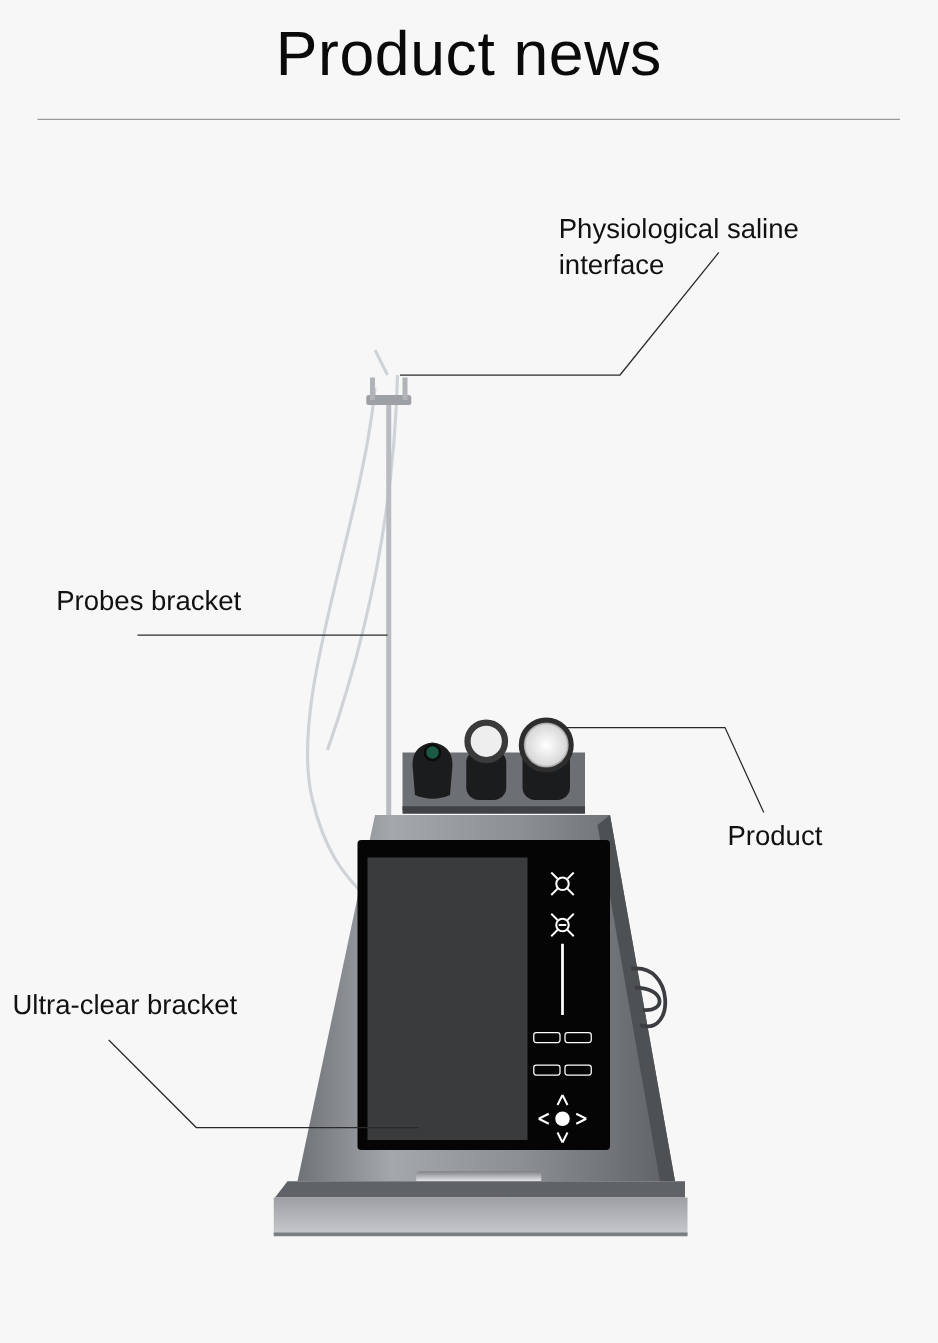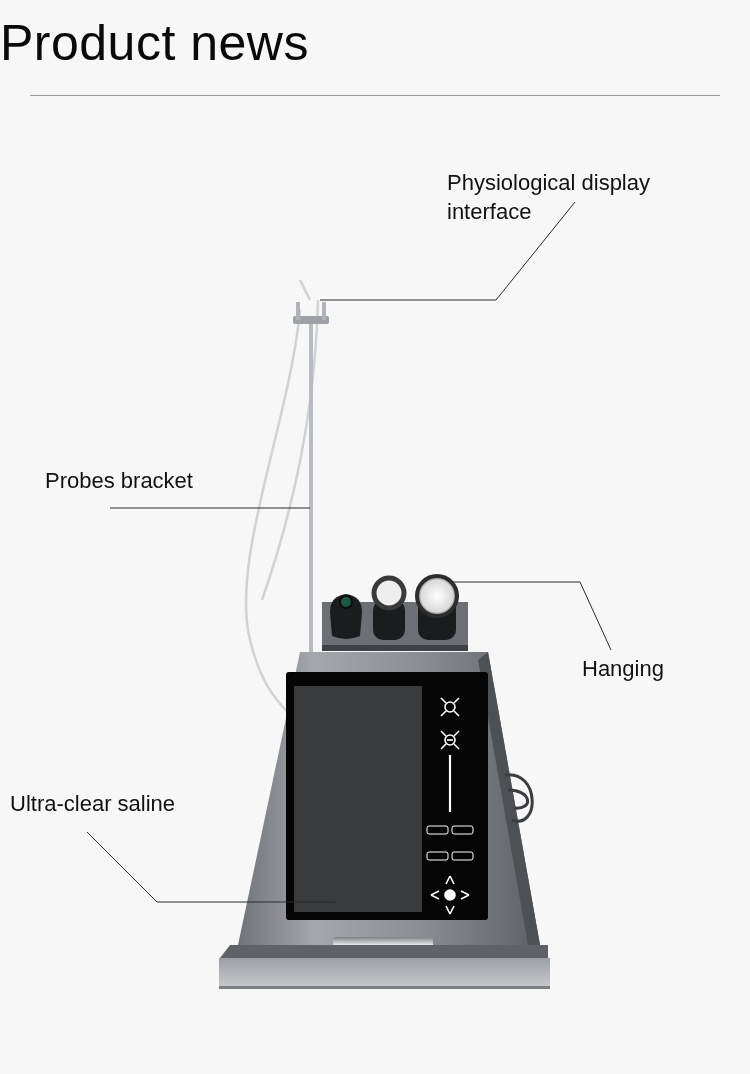--- a/index.html
+++ b/index.html
@@ -1,18 +1,18 @@
 <!DOCTYPE html>
 <html><head>
 <meta charset="utf-8">
 <style>
   html, body { margin:0; padding:0; }
   body { width:750px; height:1074px; background:#f7f7f7; position:relative; overflow:hidden;
          font-family:"Liberation Sans", sans-serif; color:#111; }
-  .title { position:absolute; top:14px; left:0; width:750px; 
+  .title { position:absolute; top:14px; left:0; width:750px; text-align:center;
            font-size:50px; font-weight:400; letter-spacing:0.5px; color:#0a0a0a; }
   .divider { position:absolute; top:95px; left:30px; width:690px; height:1px; background:#9a9a9a; }
   .label { position:absolute; font-size:22px; color:#111; line-height:29px; }
   #lbl-saline { left:447px; top:168px; width:240px; }
   #lbl-bracket { left:45px; top:466px; }
   #lbl-probes { left:582px; top:654px; }
   #lbl-display { left:10px; top:789px; }
   svg.art { position:absolute; left:0; top:0; }
 </style>
 </head>
@@ -134,16 +134,16 @@
   </g>
 
   <g fill="none" stroke="#2a2a2a" stroke-width="1">
     <polyline points="320,300 496,300 575,202"></polyline>
     <polyline points="110,508 310,508"></polyline>
     <polyline points="452,582 580,582 611,650"></polyline>
     <polyline points="87,832 157,902 335,902"></polyline>
   </g>
 </svg>
 
-<div class="label" id="lbl-saline">Physiological display interface</div>
+<div class="label" id="lbl-saline">Physiological saline interface</div>
 <div class="label" id="lbl-bracket">Probes bracket</div>
-<div class="label" id="lbl-probes">Hanging</div>
-<div class="label" id="lbl-display">Ultra-clear saline</div>
+<div class="label" id="lbl-probes">Product</div>
+<div class="label" id="lbl-display">Ultra-clear bracket</div>
 
 </body></html>

